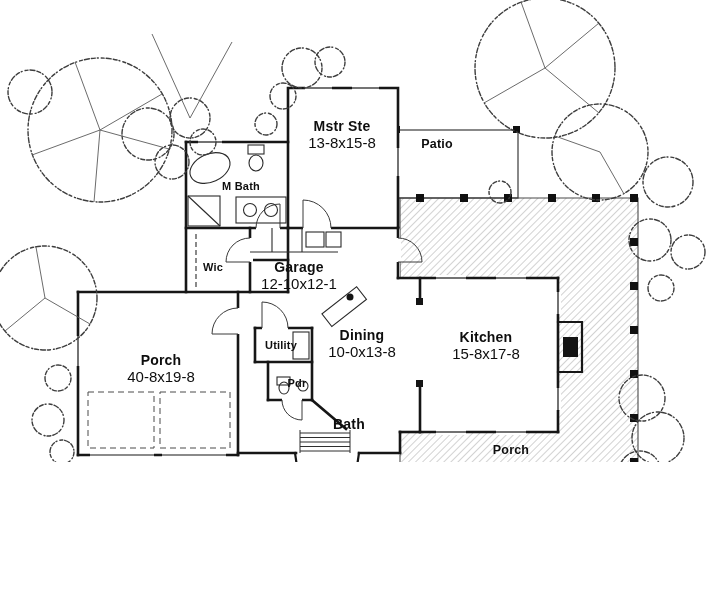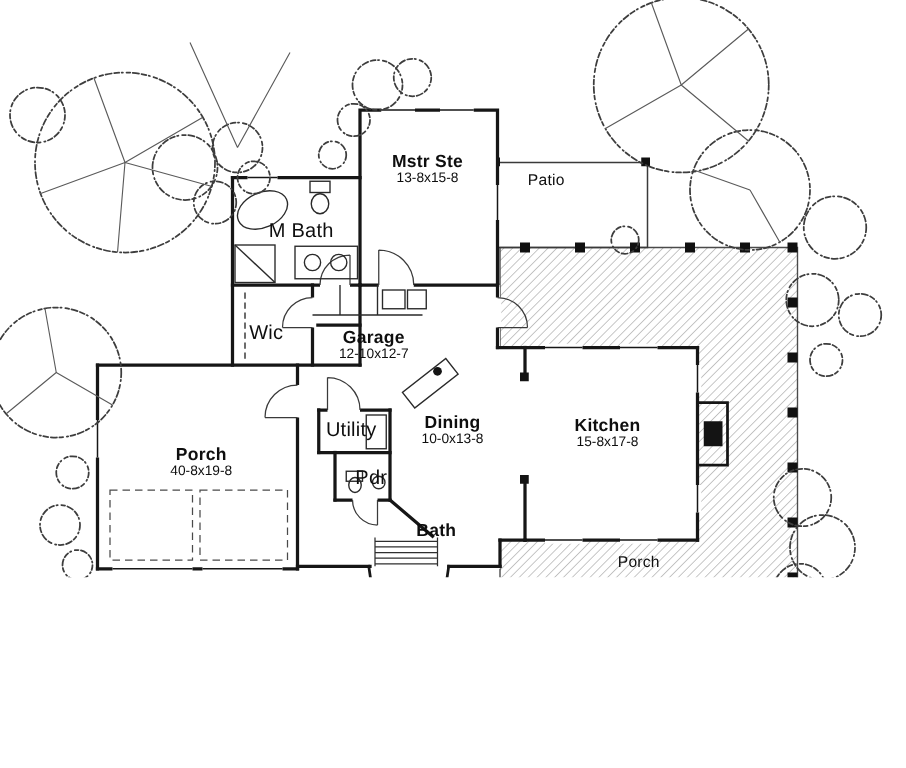--- a/index.html
+++ b/index.html
@@ -6,23 +6,23 @@
   .stage{
     position:relative;width:725px;height:462px;background:#ffffff;
     font-family:"Liberation Sans",sans-serif;overflow:hidden;color:#111;
   }
   .stage svg{position:absolute;left:0;top:0;}
   .lbl{
     position:absolute;transform:translate(-50%,-50%);
     text-align:center;line-height:1.15;white-space:nowrap;color:#0e0e0e;
   }
   .lbl .nm{display:block;font-weight:bold;font-size:14px;letter-spacing:.2px;}
-  .lbl .dm{display:block;font-size:11px;font-weight:normal;}
-  .lbl.small .nm{font-weight:normal;font-size:16px;}
-  .lbl.med .nm{font-weight:normal;font-size:12.5px;}
+  .lbl .dm{display:block;font-size:15px;font-weight:normal;}
+  .lbl.small .nm{font-weight:bold;font-size:11px;}
+  .lbl.med .nm{font-weight:bold;font-size:12.5px;}
 </style>
 </head>
 <body>
 
 <div class="stage">
   <svg width="725" height="614" viewBox="0 0 725 614">
     <defs>
       <pattern id="deck" width="5" height="5" patternUnits="userSpaceOnUse" patternTransform="rotate(45)">
         <rect width="5" height="5" fill="#ffffff"></rect>
         <line x1="0" y1="0" x2="0" y2="5" stroke="#9b9b9b" stroke-width="0.9"></line>
@@ -257,21 +257,21 @@
     <span class="nm">Patio</span>
   </div>
   <div class="lbl small" style="left:241px;top:186px">
     <span class="nm">M Bath</span>
   </div>
   <div class="lbl small" style="left:213px;top:267px">
     <span class="nm">Wic</span>
   </div>
   <div class="lbl" style="left:299px;top:276px">
     <span class="nm">Garage</span>
-    <span class="dm">12-10x12-7</span>
+    <span class="dm">12-10x12-1</span>
   </div>
   <div class="lbl" style="left:362px;top:344px">
     <span class="nm">Dining</span>
     <span class="dm">10-0x13-8</span>
   </div>
   <div class="lbl" style="left:486px;top:346px">
     <span class="nm">Kitchen</span>
     <span class="dm">15-8x17-8</span>
   </div>
   <div class="lbl" style="left:161px;top:369px">

